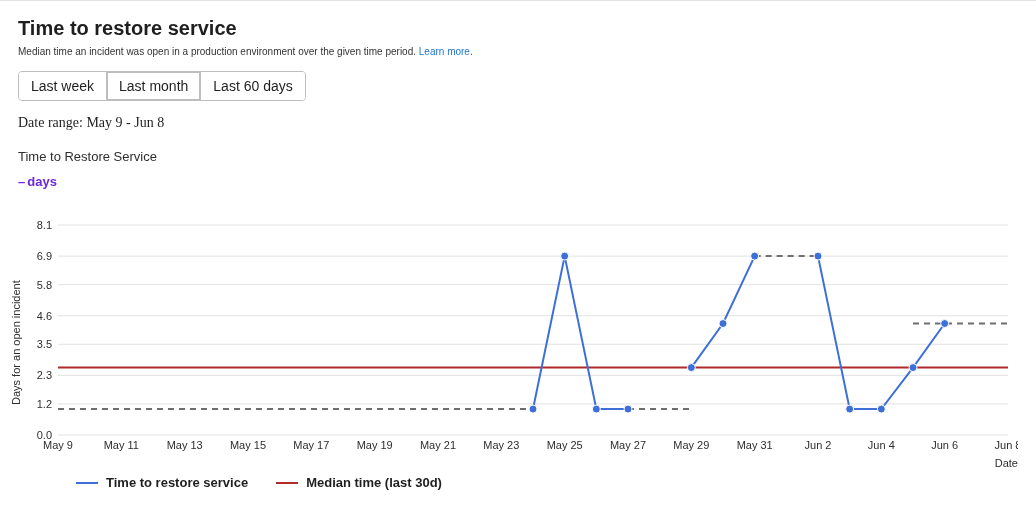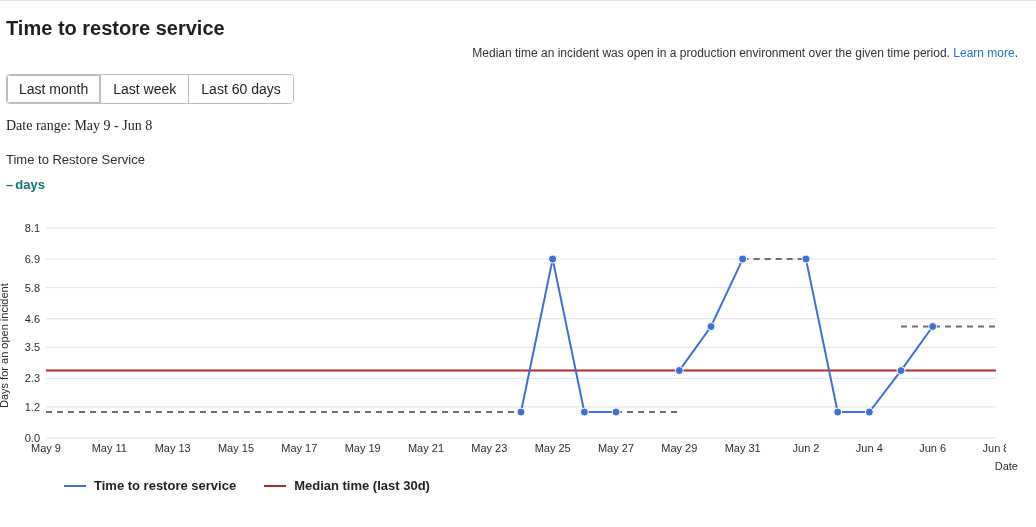--- a/index.html
+++ b/index.html
@@ -8,33 +8,32 @@
     font-family: -apple-system, BlinkMacSystemFont, "Segoe UI", Helvetica, Arial, sans-serif;
     color: #1f1f1f;
     background: #fff;
     font-size: 14px;
   }
   .page {
     width: 1036px;
     height: 527px;
     box-sizing: border-box;
     border-top: 1px solid #e3e3e3;
-    padding: 10px 18px 0 6px;
+    padding: 10px 18px 0 18px;
     position: relative;
   }
   h2.title {
     font-size: 20px;
     font-weight: 600;
     margin: 6px 0 6px 0;
   }
   .subtitle {
-    font-size: 12px;
+    font-size: 10px;
     color: #333;
     margin-bottom: 14px;
-    text-align: right;
   }
   .subtitle .link {
     color: #1f75cb;
     cursor: pointer;
     text-decoration: none;
   }
   .seg {
     display: inline-flex;
     border: 1px solid #bdbdbd;
     border-radius: 4px;
@@ -66,21 +65,21 @@
   }
   .chart-subtitle {
     font-size: 13px;
     color: #2e2e2e;
     margin-bottom: 10px;
     margin-top: 10px;
   }
   .chart-big {
     font-size: 13px;
     font-weight: 700;
-    color: #0f766e;
+    color: #6d28d9;
     margin-bottom: 6px;
   }
   .chart-big .dash {
     font-weight: 700;
     font-size: 13px;
     margin-right: 2px;
   }
   .y-axis-label {
     position: absolute;
     transform: rotate(-90deg);
@@ -129,22 +128,22 @@
 
 <div class="page">
 
   <h2 class="title">Time to restore service</h2>
 
   <div class="subtitle">
     <span>Median time an incident was open in a production environment over the given time period. </span><a class="link">Learn more</a><span>.</span>
   </div>
 
   <div class="seg">
+    <button class="seg-btn">Last week</button>
     <button class="seg-btn selected">Last month</button>
-    <button class="seg-btn">Last week</button>
     <button class="seg-btn">Last 60 days</button>
   </div>
 
   <div class="range-line">Date range: May 9 - Jun 8</div>
 
   <div class="chart-wrap">
     <div class="chart-subtitle">Time to Restore Service</div>
     <div class="chart-big">
       <span class="dash">–</span><span>days</span>
     </div>

